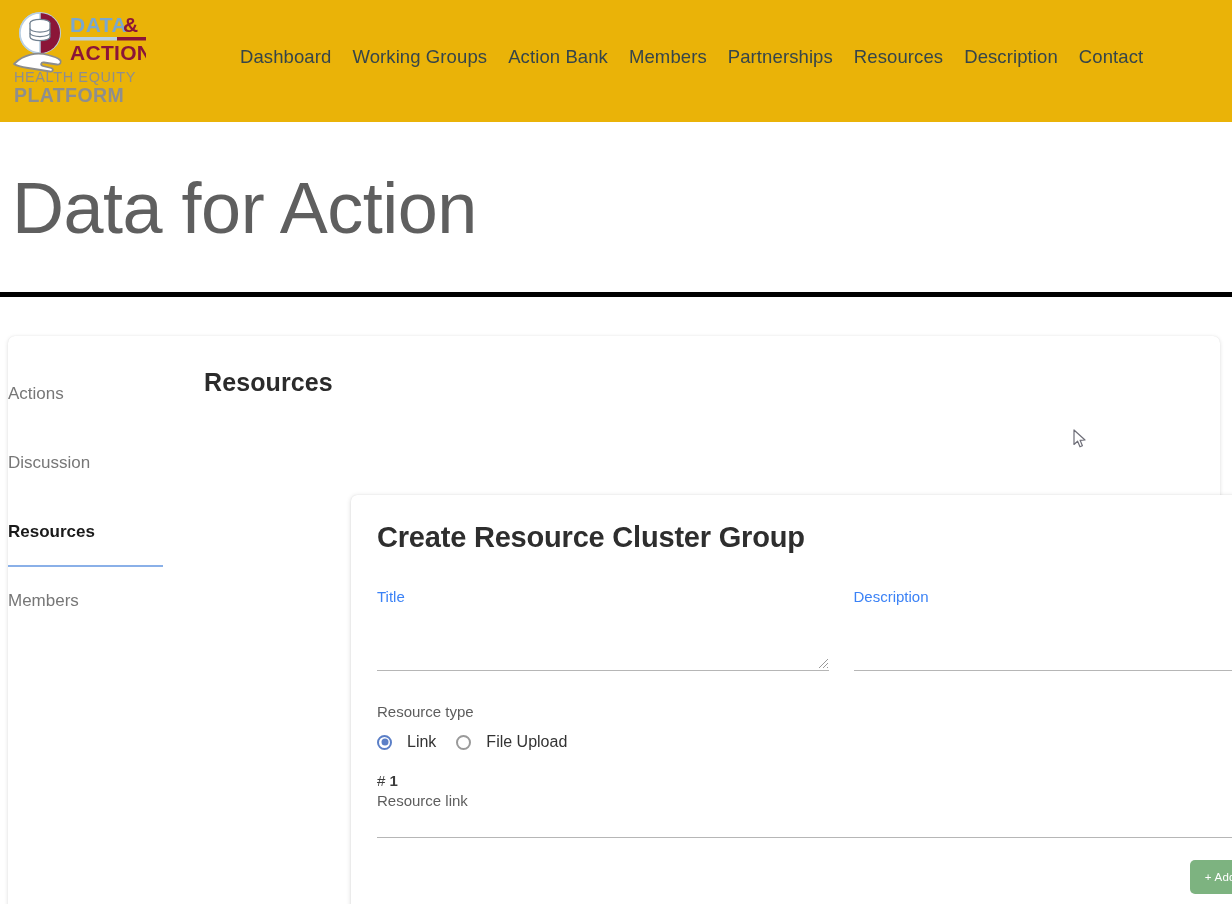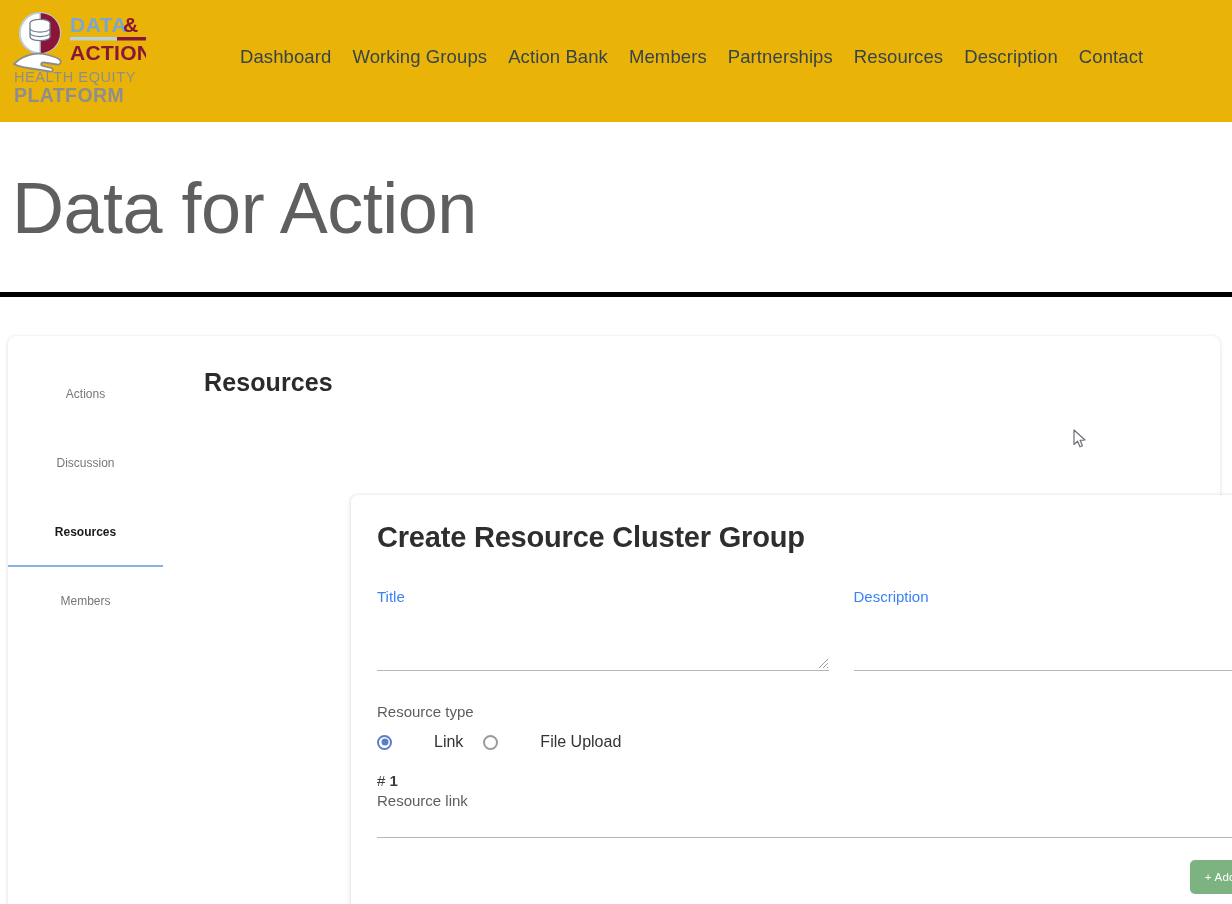--- a/index.html
+++ b/index.html
@@ -86,22 +86,21 @@
     flex: 0 0 155px;
     padding-top: 24px;
     display: flex;
     flex-direction: column;
     align-items: stretch;
   }
   .tab-item {
     height: 69px;
     display: flex;
     align-items: center;
-    justify-content: center;
-    font-size: 12px;
+    font-size: 17px;
     color: #777777;
     cursor: pointer;
     user-select: none;
     border-bottom: 2px solid transparent;
   }
   .tab-item.is-active {
     color: #1a1a1a;
     font-weight: 700;
     border-bottom: 2px solid #8ab0e8;
   }
@@ -197,21 +196,20 @@
   .radio-row {
     display: flex;
     align-items: center;
     gap: 0;
   }
   .radio-option {
     display: flex;
     align-items: center;
     cursor: pointer;
     margin-right: 20px;
-    gap: 27px;
   }
   .radio-dot {
     width: 15px;
     height: 15px;
     border-radius: 50%;
     border: 2px solid #9a9a9a;
     background: #ffffff;
     display: inline-block;
     position: relative;
     flex: 0 0 15px;

